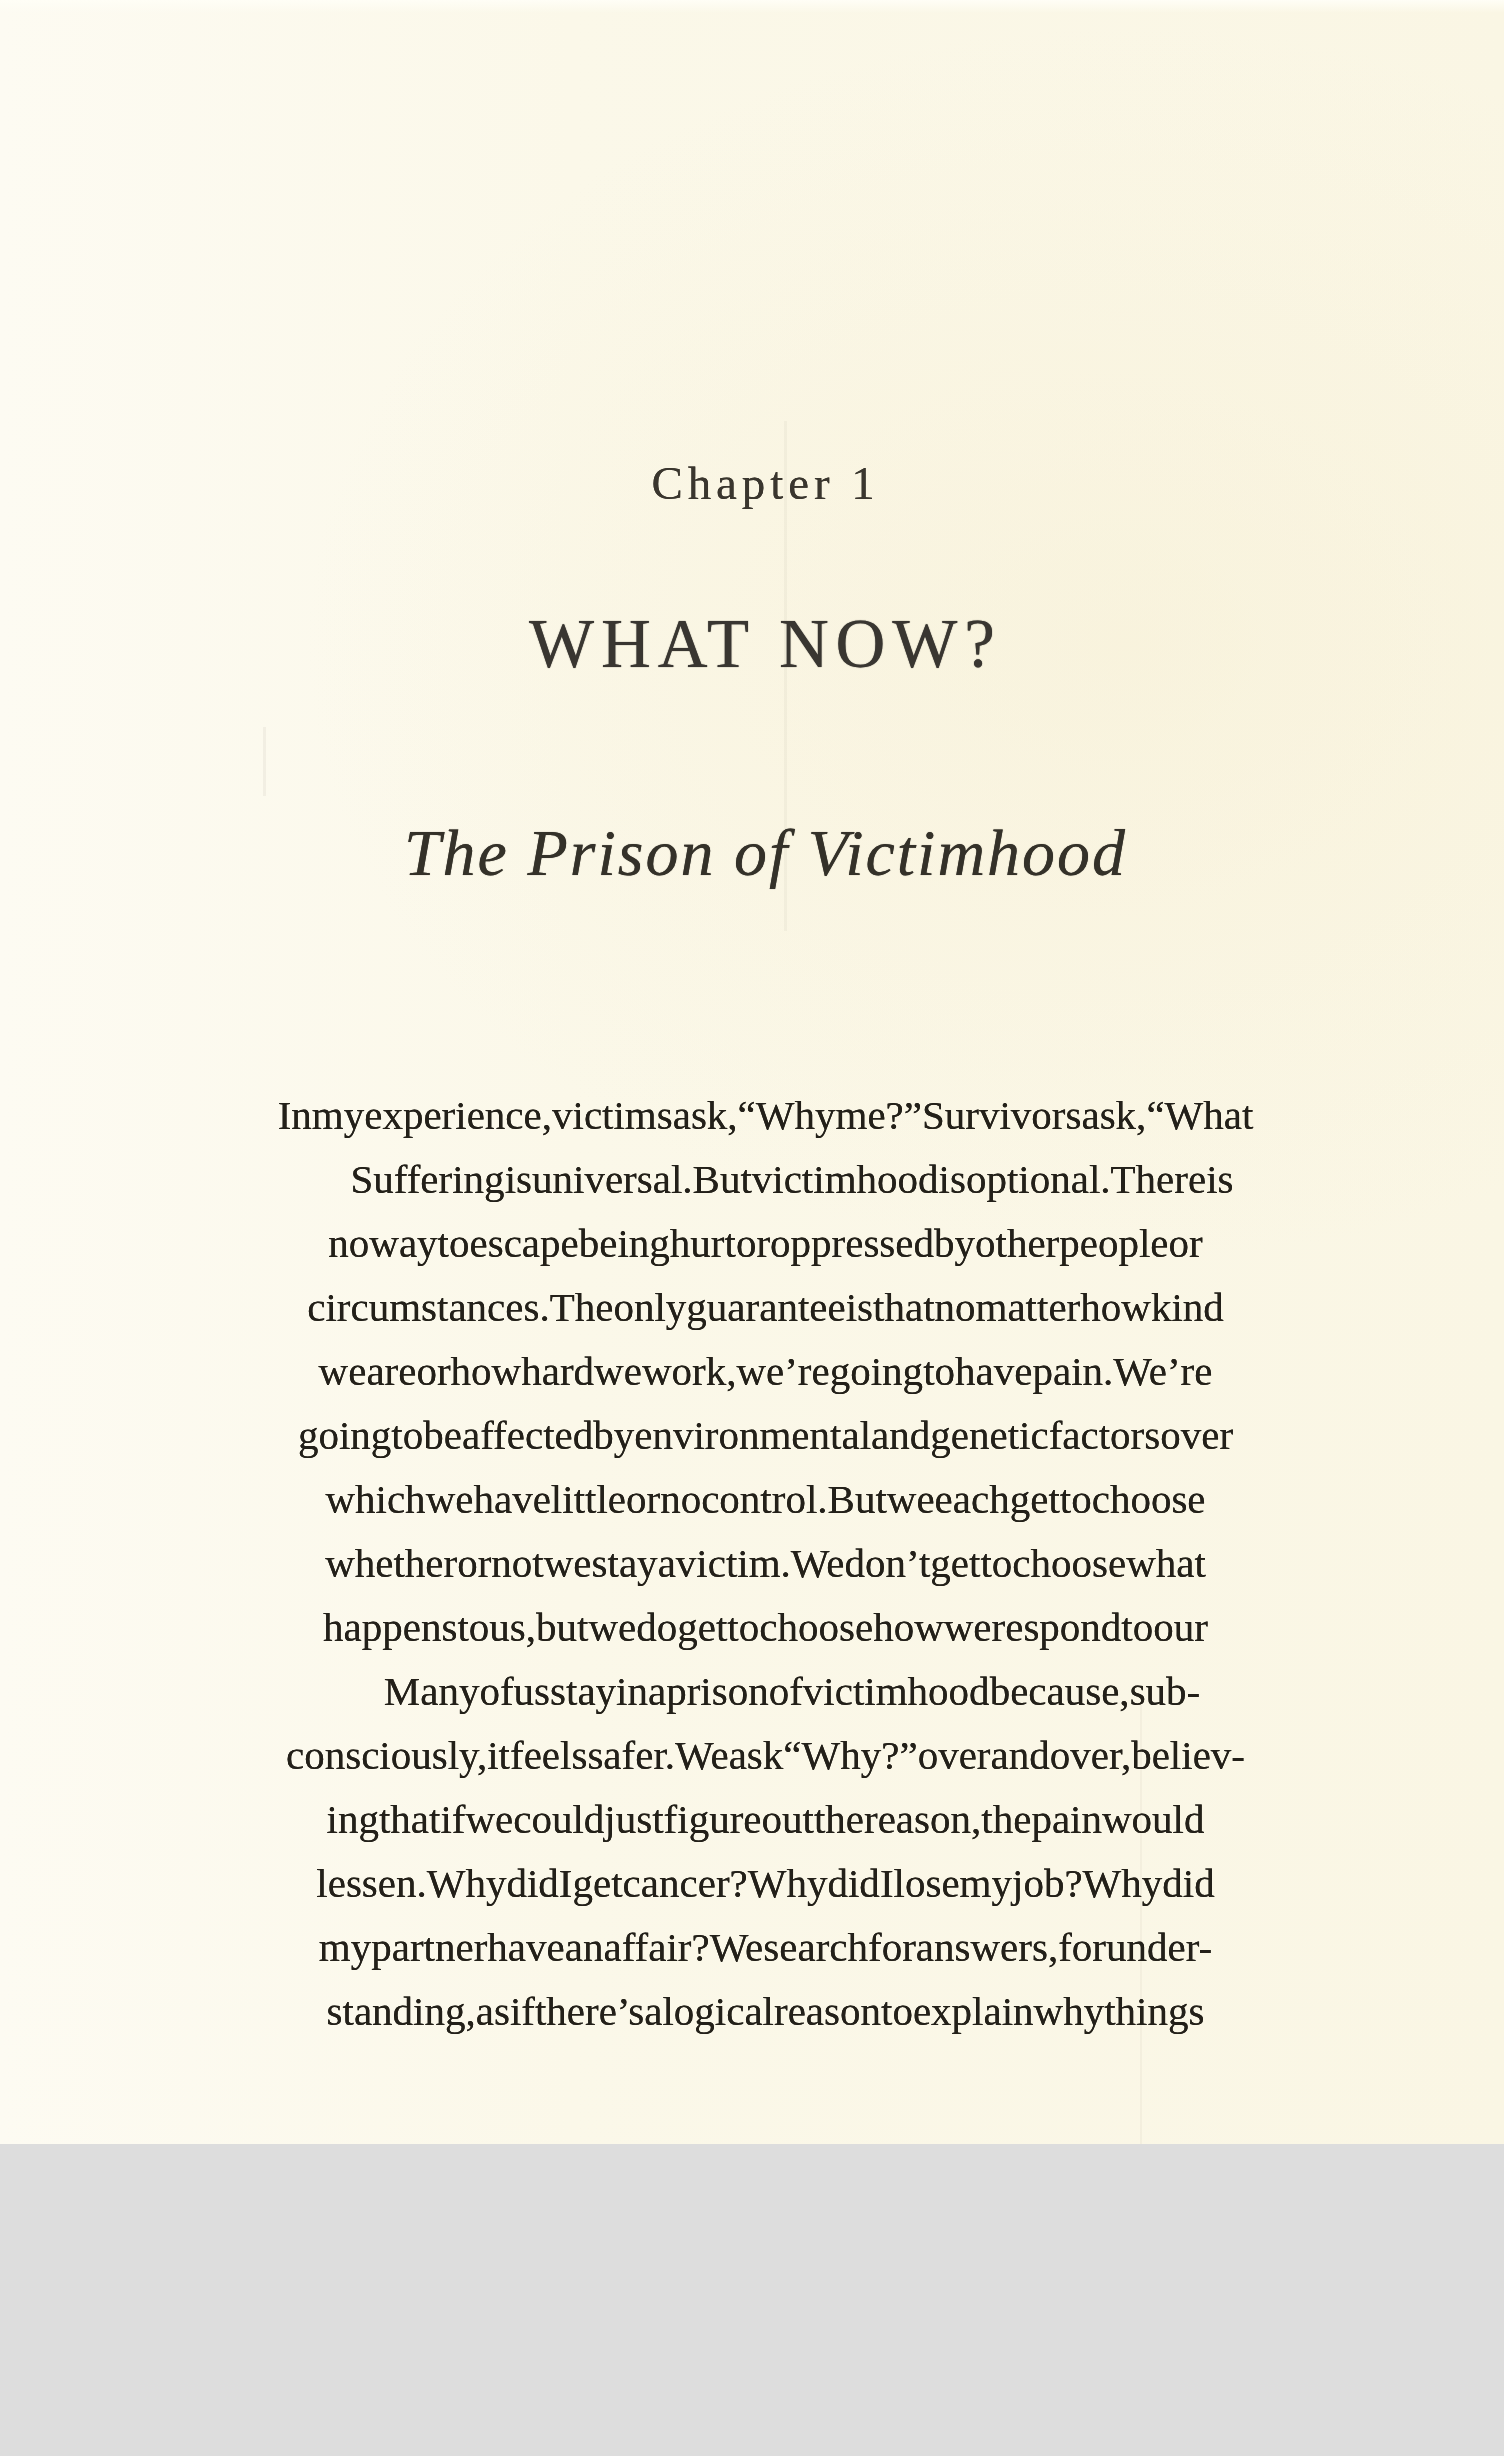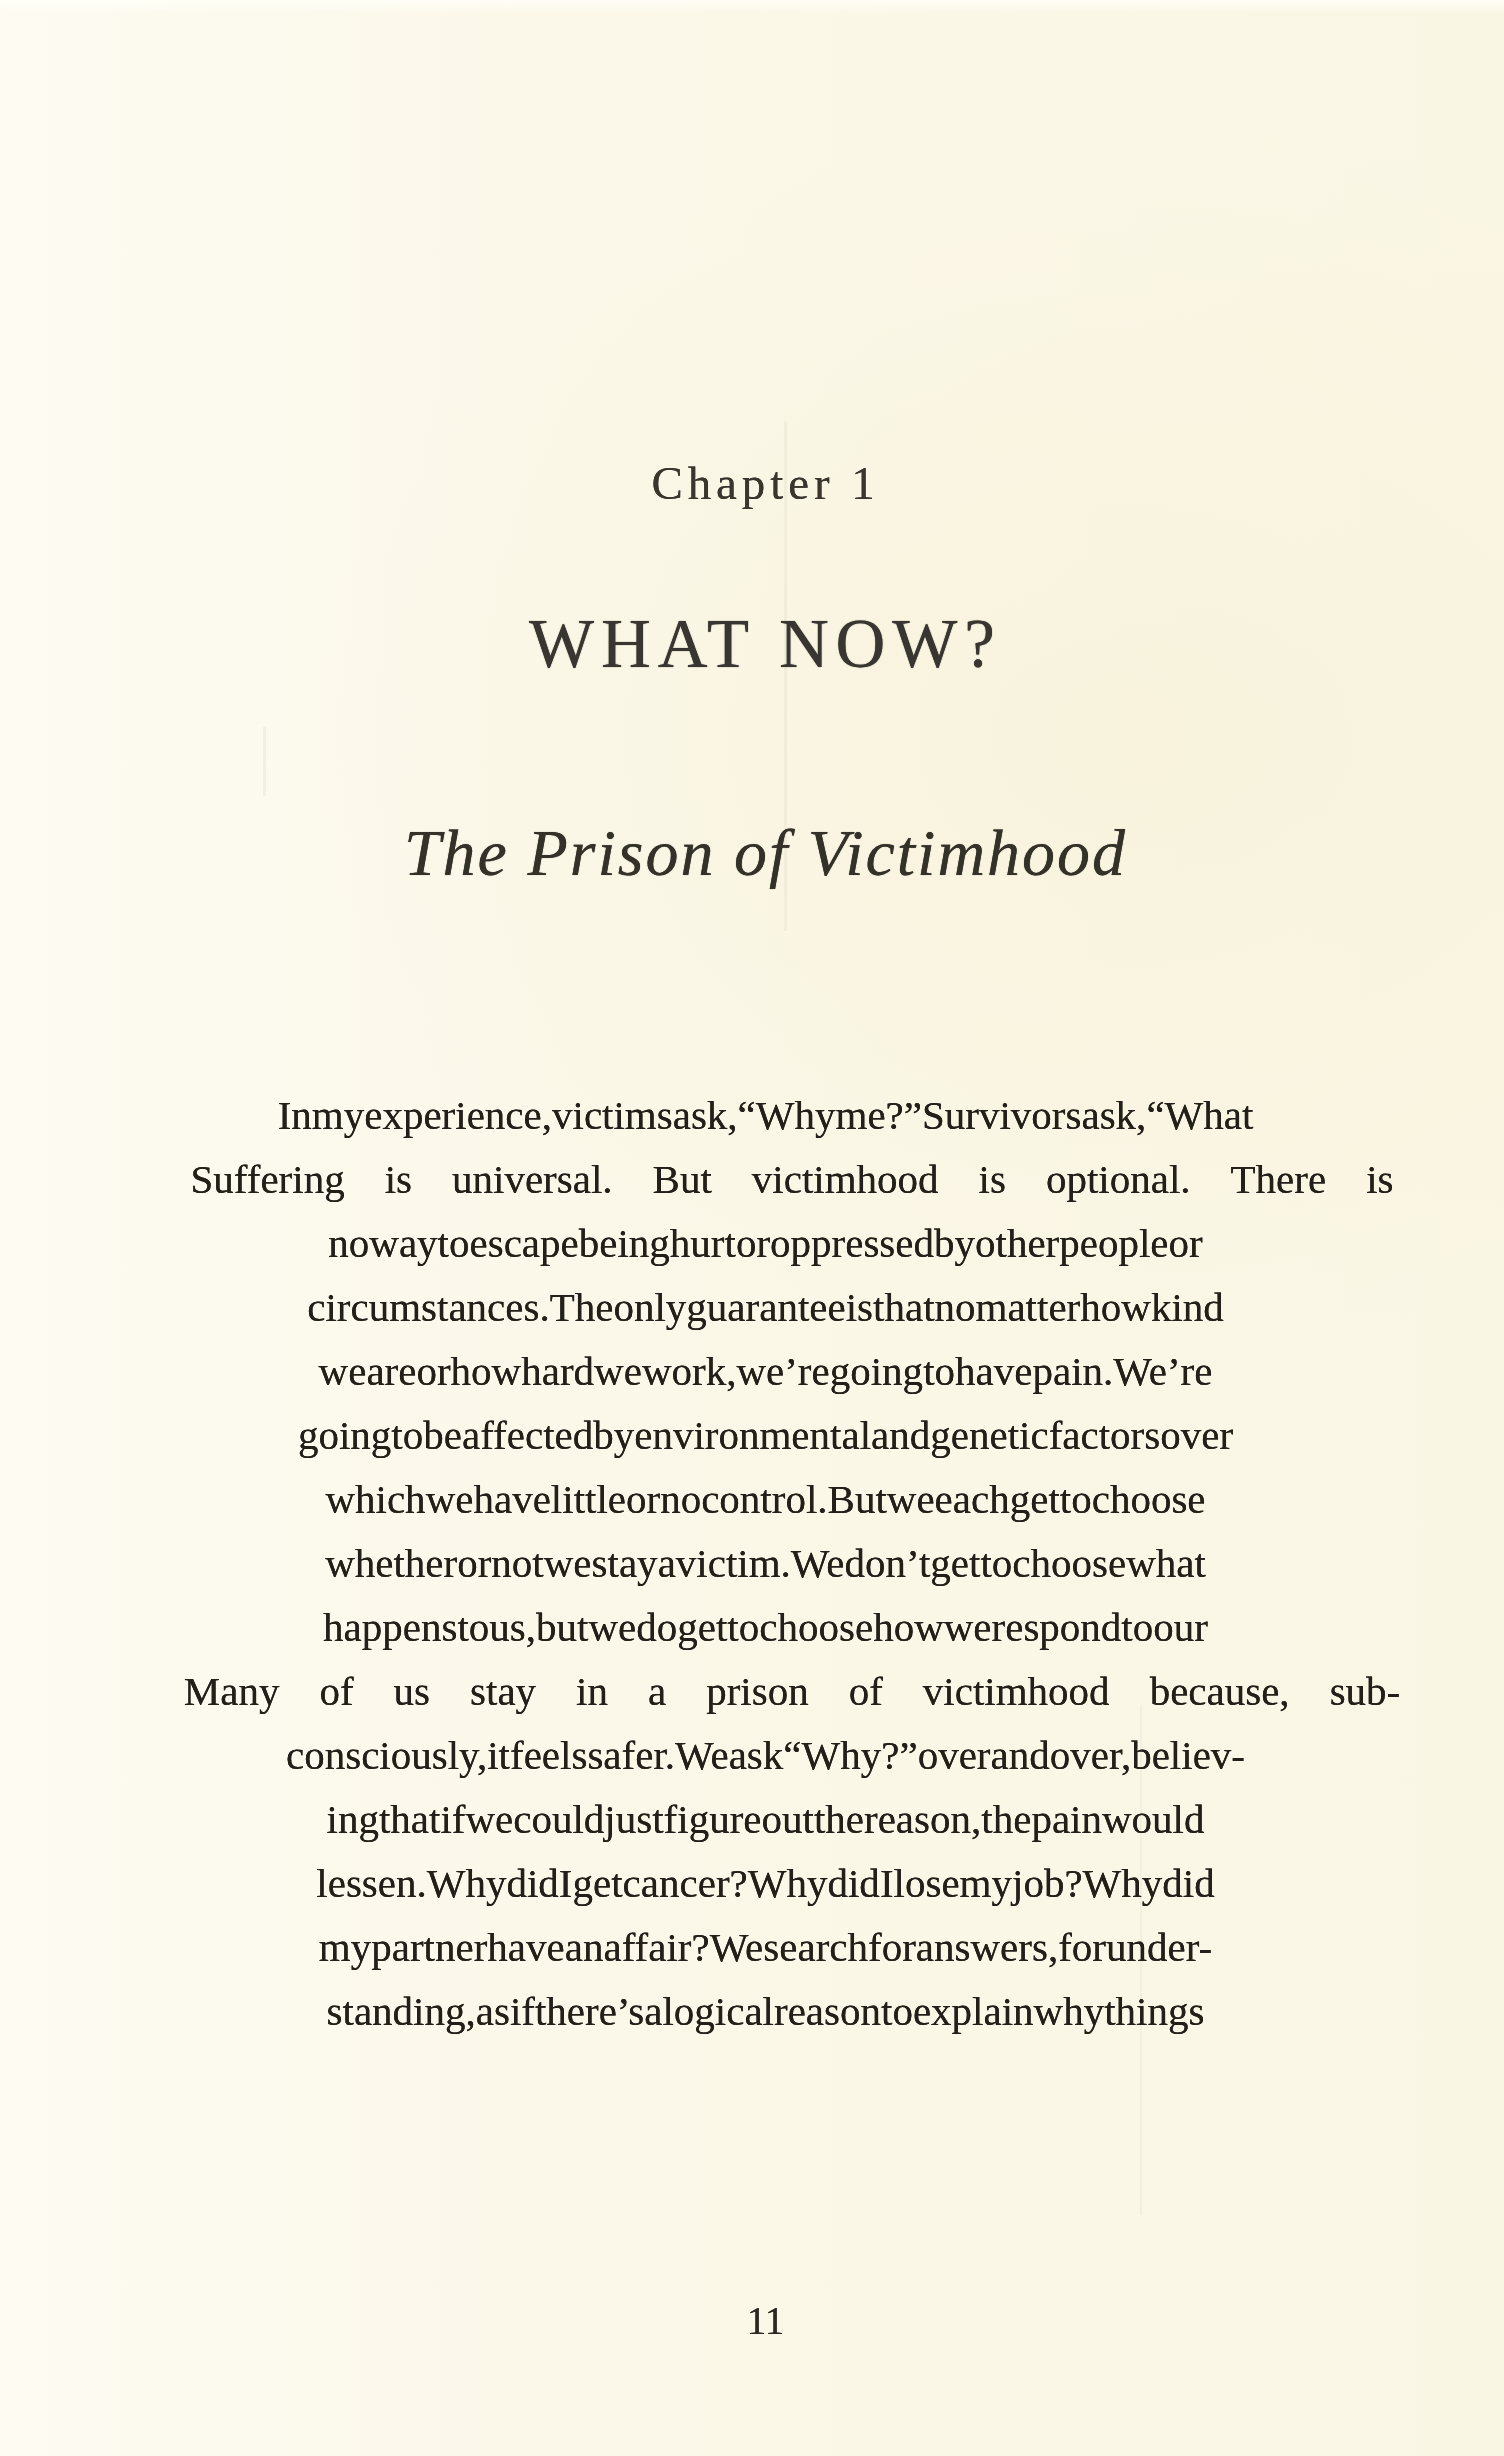--- a/index.html
+++ b/index.html
@@ -10,21 +10,21 @@
   }
   * { margin: 0; padding: 0; box-sizing: border-box; }
   html, body {
     width: 1505px;
     background: #ddd;
     font-family: "Liberation Serif", "DejaVu Serif", serif;
   }
   .page {
     position: relative;
     width: 1505px;
-    height: 2456px;
+    height: 2144px;
     overflow: hidden;
     color: var(--ink);
     background:
       radial-gradient(ellipse 1176px 882px at 75% 30%, rgba(246,238,210,0.45), rgba(246,238,210,0) 70%),
       linear-gradient(90deg, #fdfbf2 0%, var(--paper) 38%, #faf6e4 100%);
   }
   
   .edge-top {
     position: absolute; top: 0; left: 0; right: 0; height: 12.7px;
     background: linear-gradient(180deg, var(--paper-bright) 0%, rgba(255,254,246,0) 100%);
@@ -77,21 +77,21 @@
     width: 1237px;
     font-size: 41px;
     line-height: 64px;
     text-shadow: 0 0 0.5px currentColor;
   }
   .line { height: 64px; white-space: nowrap; }
   .line.justify {
     display: flex;
     justify-content: center;
   }
-  .line.indent { padding-left: 53px; gap: 40px; }
+  .line.indent { padding-left: 53px; }
   .folio {
     position: absolute;
     left: 147px;
     top: 2301px;
     width: 1237px;
     text-align: center;
     font-size: 39px;
     line-height: 1;
     color: #2c2921;
     text-shadow: 0 0 0.5px currentColor;

